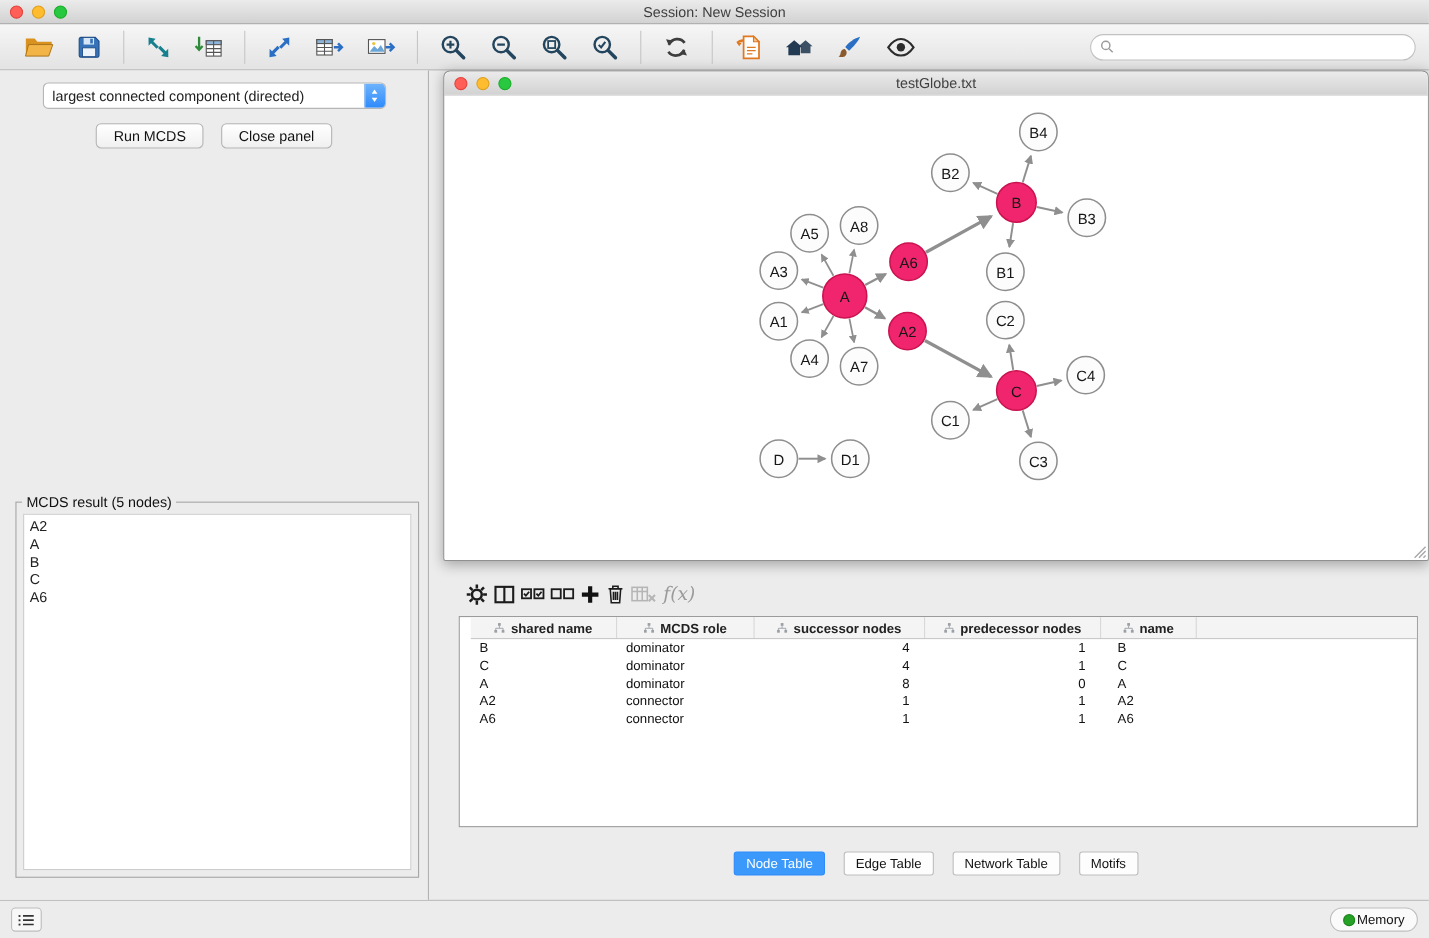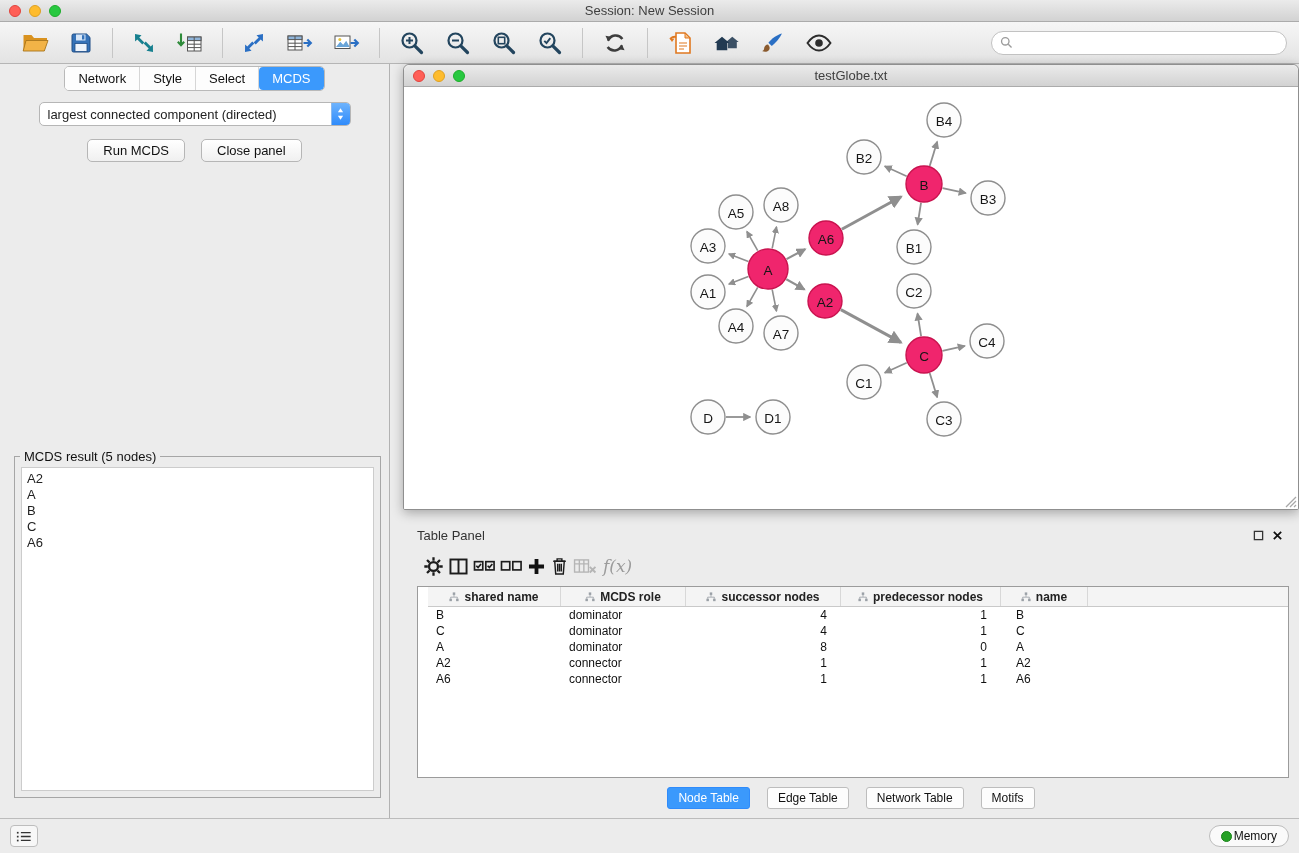--- a/index.html
+++ b/index.html
@@ -362,28 +362,20 @@
             <path d="M10.2 10.2l4 4" stroke="#9a9a9a" stroke-width="1.6"></path>
           </svg>
         </span>
       <input class="search-input" placeholder="" style="">
     </div>
   </div>
 
   <div class="main">
 
     <div class="control-panel">
-      <div class="cp-tabs-row">
-        <div class="cp-tabs">
-            <div class="cp-tab">Network</div>
-            <div class="cp-tab">Style</div>
-            <div class="cp-tab">Select</div>
-            <div class="cp-tab active">MCDS</div>
-          </div>
-      </div>
       <div class="dropdown">
         <span class="dd-text">largest connected component (directed)</span>
         <span class="dd-step icon js-icon">
             <svg width="9" height="14" viewBox="0 0 10 16">
               <path d="M5 1.5 8 6H2z" fill="#fff"></path>
               <path d="M5 14.5 2 10h6z" fill="#fff"></path>
             </svg>
           </span>
       </div>
       <div class="btn-row">
@@ -524,37 +516,20 @@
                 <text x="369" y="331" text-anchor="middle" dominant-baseline="central" font-size="13.5" font-family="&quot;Liberation Sans&quot;, sans-serif" fill="#161616">D1</text>
               </g>
             </svg>
           <svg class="resize-grip" width="13" height="13" viewBox="0 0 13 13">
             <path d="M12 2 2 12M12 6 6 12M12 10l-2 2" stroke="#a8a8a8" stroke-width="1.3" fill="none"></path>
           </svg>
         </div>
       </div>
 
       <div class="table-panel">
-        <div class="tp-header">
-          <span class="ph-title">Table Panel</span>
-          <button class="panel-btn">
-              <span class="icon js-icon">
-                <svg width="11" height="11" viewBox="0 0 12 12">
-                  <rect x="1.5" y="1.5" width="9" height="9" fill="none" stroke="#333" stroke-width="1.4"></rect>
-                </svg>
-              </span>
-            </button>
-          <button class="panel-btn">
-              <span class="icon js-icon">
-                <svg width="11" height="11" viewBox="0 0 12 12">
-                  <path d="M2 2l8 8M10 2l-8 8" stroke="#111" stroke-width="1.9"></path>
-                </svg>
-              </span>
-            </button>
-        </div>
         <div class="tp-toolbar">
           <button class="tb-btn">
               <span class="icon">
                 <svg width="21" height="21" viewBox="0 0 24 24">
                   <path d="M12 1.5v4M12 18.5v4M1.5 12h4M18.5 12h4M4.6 4.6l2.9 2.9M16.5 16.5l2.9 2.9M19.4 4.6l-2.9 2.9M7.5 16.5l-2.9 2.9" stroke="#1c1c1c" stroke-width="2.6"></path>
                   <circle cx="12" cy="12" r="5.1" fill="none" stroke="#1c1c1c" stroke-width="2.6"></circle>
                 </svg>
               </span>
             </button>
             <button class="tb-btn">

